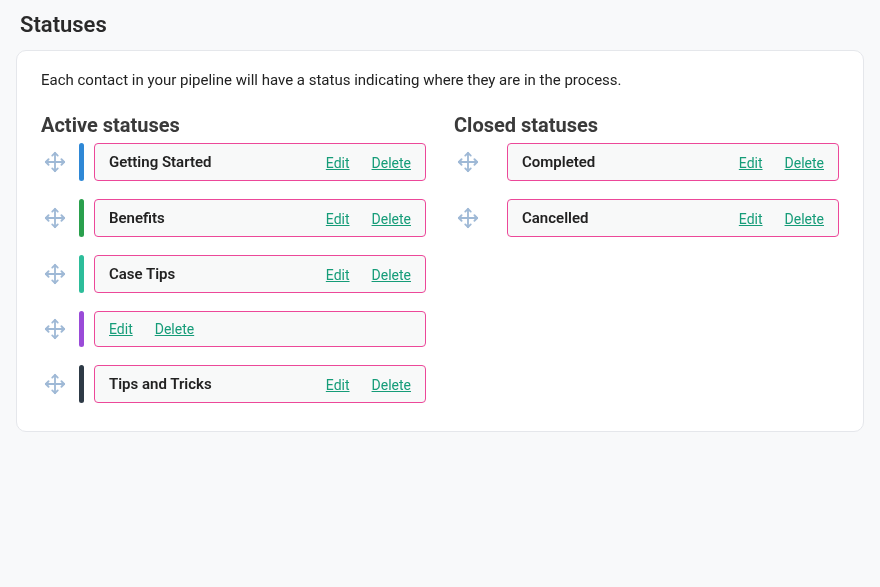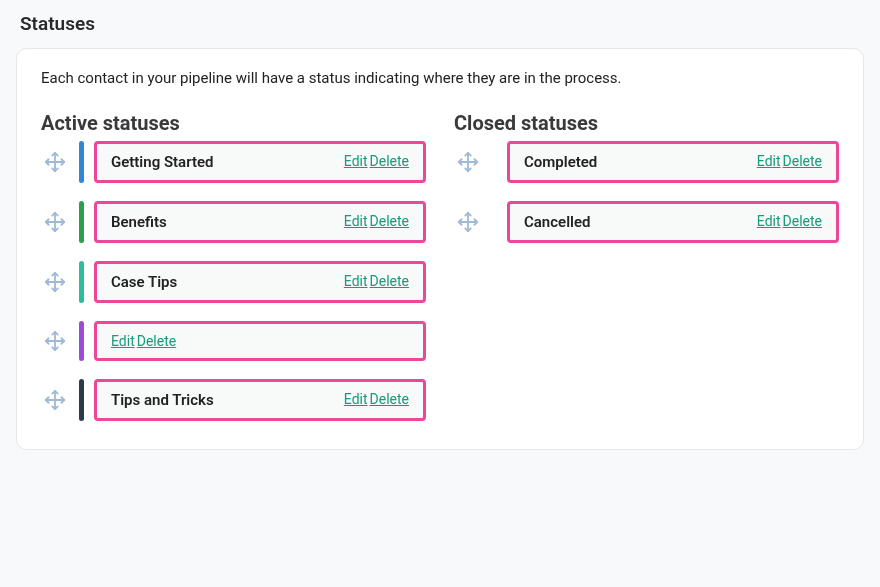--- a/index.html
+++ b/index.html
@@ -7,21 +7,21 @@
       margin: 0;
       padding: 0;
     }
     body {
       font-family: -apple-system, BlinkMacSystemFont, "Segoe UI", Roboto, Helvetica, Arial, sans-serif;
       background: #f8f9fa;
       color: #1a1a1a;
       padding: 12px 16px;
     }
     .page-title {
-      font-size: 19px;
+      font-size: 22px;
       font-weight: 600;
       color: #2a2a2a;
       margin-bottom: 12px;
       margin-left: 4px;
     }
     .card {
       background: #ffffff;
       border: 1px solid #e5e7eb;
       border-radius: 10px;
       padding: 20px 24px 28px 24px;
@@ -92,26 +92,26 @@
       height: 22px;
     }
     .color-strip {
       width: 5px;
       border-radius: 3px;
       flex-shrink: 0;
     }
     .status-box {
       flex: 1;
       background: #f8f9f9;
-      border: 3px solid #ec4899;
+      border: 1px solid #ec4899;
       border-radius: 4px;
       padding: 9px 14px;
       display: flex;
-      align-items: flex-start;
-      gap: 2px;
+      align-items: flex-end;
+      gap: 22px;
       min-width: 0;
     }
     .status-name {
       flex: 1;
       font-size: 15px;
       font-weight: 600;
       color: #222;
       white-space: nowrap;
       overflow: hidden;
       text-overflow: ellipsis;

